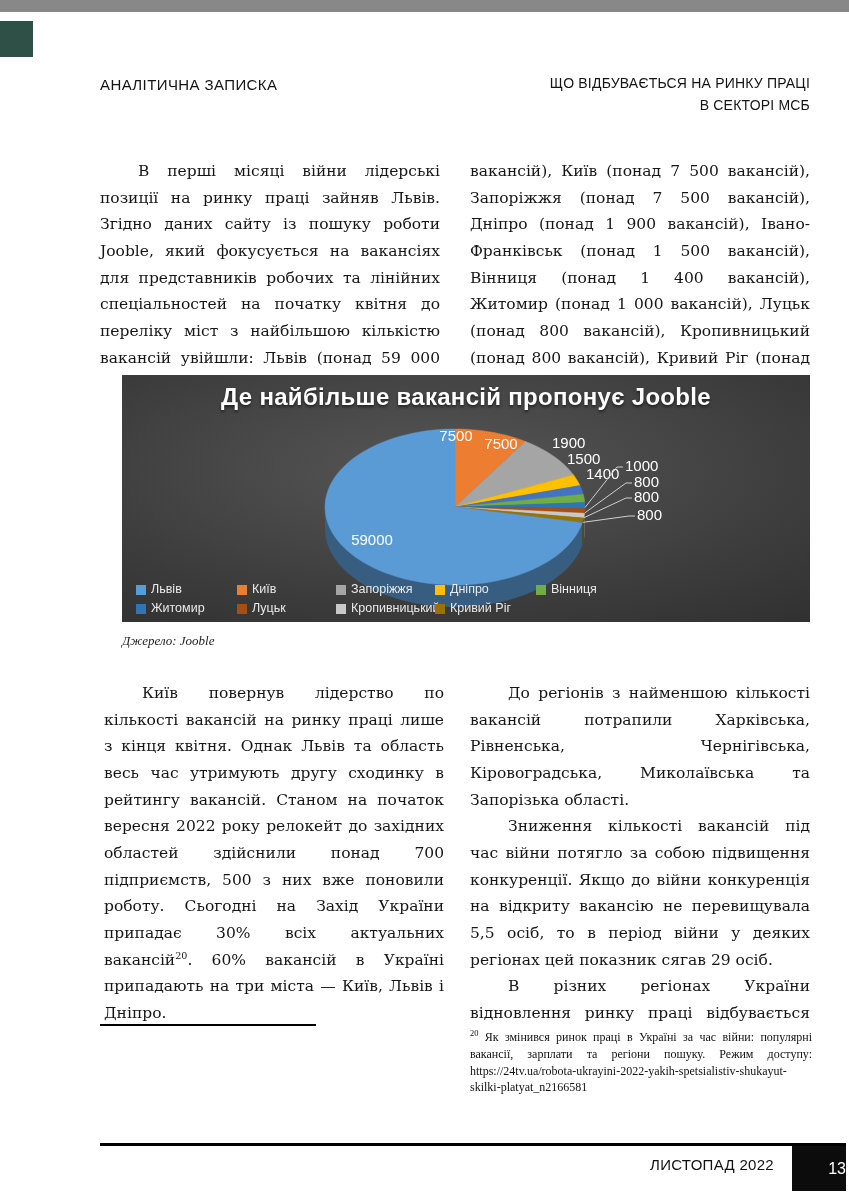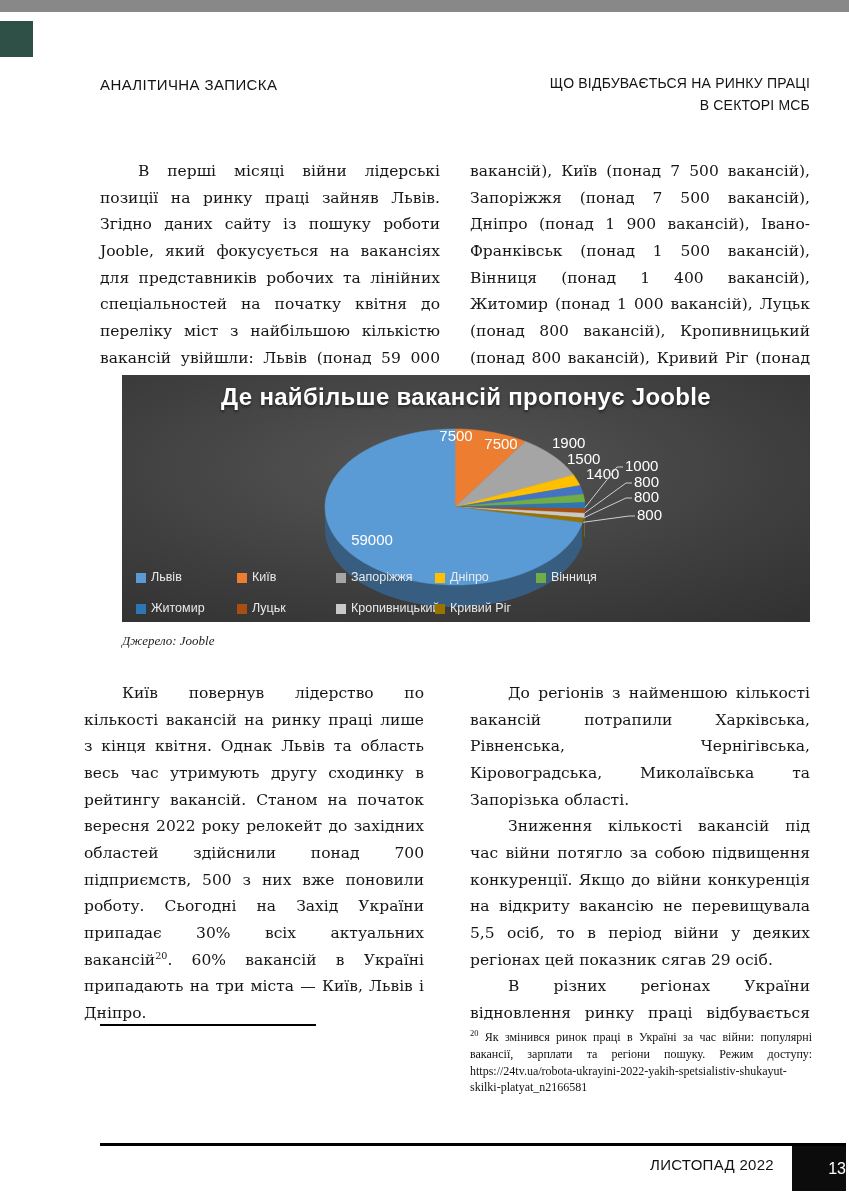--- a/index.html
+++ b/index.html
@@ -40,21 +40,21 @@
     overflow:hidden;
   }
   .chart-title {
     position:absolute; left:0; right:0; top:8px; text-align:center;
     font:bold 24px/1.2 "Liberation Sans", sans-serif; color:#ffffff;
     text-shadow:0 2px 3px rgba(0,0,0,.55); letter-spacing:.3px;
   }
   .chart svg { position:absolute; left:0; top:0; }
   #chart-legend {
     position:absolute; left:14px; right:6px; bottom:5px;
-    display:grid; grid-template-columns:101px 99px 99px 101px 1fr; row-gap:14px;
+    display:grid; grid-template-columns:101px 99px 99px 101px 1fr; row-gap:2px;
   }
   .lg-item { display:flex; align-items:center; gap:5px; font:12.5px/1.35 "Liberation Sans", sans-serif; color:#eaeaea; white-space:nowrap; }
   .lg-swatch { width:10px; height:10px; flex:0 0 auto; }
 
   .source-note {
     position:absolute; left:122px; top:621px;
     font:italic 13px/1.3 "Liberation Serif", serif; color:#222;
   }
 
   
@@ -166,21 +166,21 @@
         </div>
         <div class="lg-item">
           <span class="lg-swatch" style="background: rgb(153, 115, 0);"></span>
           <span>Кривий Ріг</span>
         </div>
       </div>
   </div>
 
   <div class="source-note">Джерело: Jooble</div>
 
-  <div class="col" style="left:84px; top:668px;">
+  <div class="col" style="left:104px; top:668px;">
     <p class="para"><span>Київ повернув лідерство по кількості вакансій на ринку праці лише з кінця квітня. Однак Львів та область весь час утримують другу сходинку в рейтингу вакансій. Станом на початок вересня 2022 року релокейт до західних областей здійснили понад 700 підприємств, 500 з них вже поновили роботу. Сьогодні на Захід України припадає 30% всіх актуальних вакансій</span><sup class="fnref">20</sup><span>. 60% вакансій в Україні припадають на три міста — Київ, Львів і Дніпро.</span></p>
   </div>
   <div class="col" style="left:470px; top:668px;">
     <p class="para">До регіонів з найменшою кількості вакансій потрапили Харківська, Рівненська, Чернігівська, Кіровоградська, Миколаївська та Запорізька області.</p>
     <p class="para">Зниження кількості вакансій під час війни потягло за собою підвищення конкуренції. Якщо до війни конкуренція на відкриту вакансію не перевищувала 5,5 осіб, то в період війни у деяких регіонах цей показник сягав 29 осіб.</p>
     <p class="para jlast">В різних регіонах України відновлення ринку праці відбувається</p>
   </div>
 
   <div class="fn-rule"></div>
   <div class="footnote right" style="left:470px; top:1016px;">

